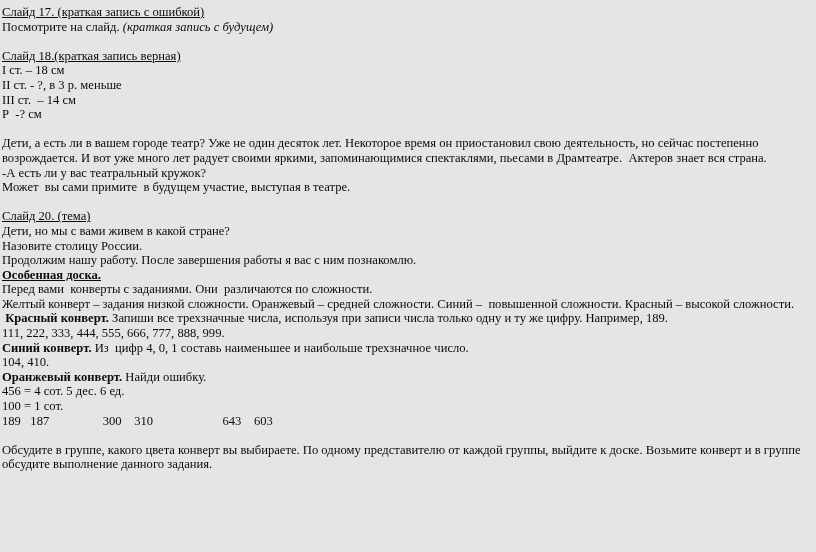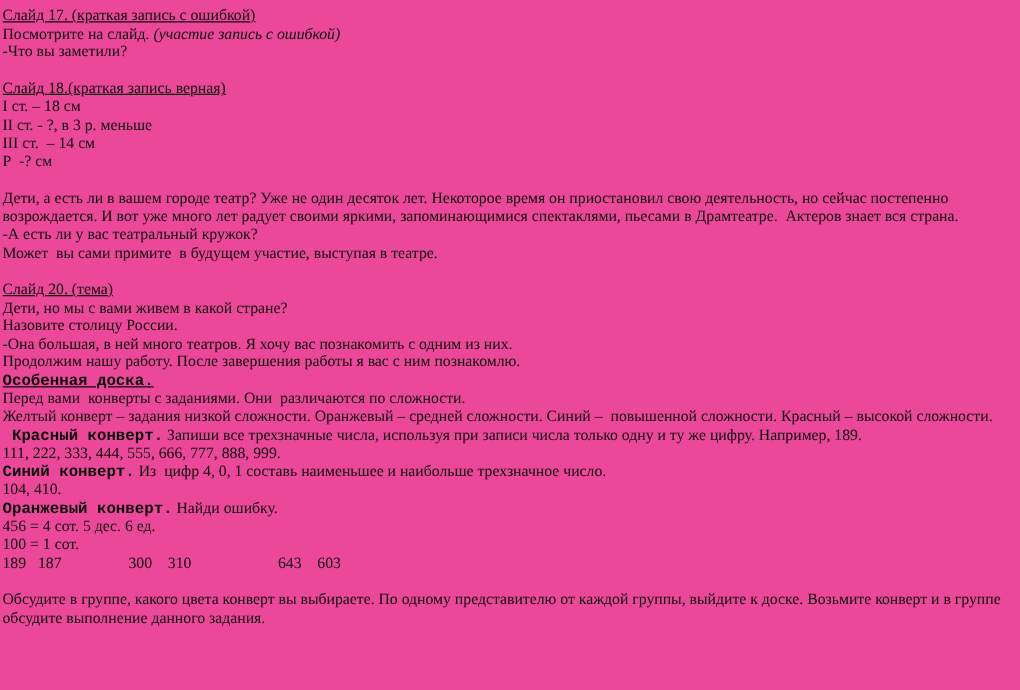--- a/index.html
+++ b/index.html
@@ -4,62 +4,60 @@
 <style>
   html, body {
     margin: 0;
     padding: 0;
     background: #ffffff;
   }
   .page {
     position: relative;
     width: 816px;
     height: 552px;
-    background: #ec4899;
+    background: #e5e5e5;
     overflow: hidden;
     box-sizing: border-box;
     padding: 5px 0 0 2px;
     font-family: "Liberation Serif", "DejaVu Serif", serif;
     font-size: 12.6px;
     line-height: 14.6px;
     color: #0b0b0b;
   }
   .line {
     white-space: pre;
     height: 14.6px;
     overflow: hidden;
   }
-  .b { font-weight: bold; font-family: Liberation Mono, monospace; }
+  .b { font-weight: bold; }
   .i { font-style: italic; }
   .u { text-decoration: underline; }
 </style>
 </head>
 <body>
 
 <div class="page">
   <div>
       <div class="line"><span class="u">Слайд 17. (краткая запись с ошибкой)</span></div>
-      <div class="line"><span>Посмотрите на слайд. </span><span class="i">(участие запись с ошибкой)</span></div>
-      <div class="line"><span>-Что вы заметили?</span></div>
+      <div class="line"><span>Посмотрите на слайд. </span><span class="i">(краткая запись с будущем)</span></div>
       <div class="line">&nbsp;</div>
       <div class="line"><span class="u">Слайд 18.(краткая запись верная)</span></div>
       <div class="line"><span>I ст. – 18 см</span></div>
       <div class="line"><span>II ст. - ?, в 3 р. меньше</span></div>
       <div class="line"><span>III ст.  – 14 см</span></div>
       <div class="line"><span>Р  -? см</span></div>
       <div class="line">&nbsp;</div>
       <div class="line"><span>Дети, а есть ли в вашем городе театр? Уже не один десяток лет. Некоторое время он приостановил свою деятельность, но сейчас постепенно</span></div>
       <div class="line"><span>возрождается. И вот уже много лет радует своими яркими, запоминающимися спектаклями, пьесами в Драмтеатре.  Актеров знает вся страна.</span></div>
       <div class="line"><span>-А есть ли у вас театральный кружок?</span></div>
       <div class="line"><span>Может  вы сами примите  в будущем участие, выступая в театре.</span></div>
       <div class="line">&nbsp;</div>
       <div class="line"><span class="u">Слайд 20. (тема)</span></div>
       <div class="line"><span>Дети, но мы с вами живем в какой стране?</span></div>
       <div class="line"><span>Назовите столицу России.</span></div>
-      <div class="line"><span>-Она большая, в ней много театров. Я хочу вас познакомить с одним из них.</span></div>
       <div class="line"><span>Продолжим нашу работу. После завершения работы я вас с ним познакомлю.</span></div>
       <div class="line"><span class="b u">Особенная доска.</span></div>
       <div class="line"><span>Перед вами  конверты с заданиями. Они  различаются по сложности.</span></div>
       <div class="line"><span>Желтый конверт – задания низкой сложности. Оранжевый – средней сложности. Синий –  повышенной сложности. Красный – высокой сложности.</span></div>
       <div class="line"><span class="b"> Красный конверт.</span><span> Запиши все трехзначные числа, используя при записи числа только одну и ту же цифру. Например, 189.</span></div>
       <div class="line"><span>111, 222, 333, 444, 555, 666, 777, 888, 999.</span></div>
       <div class="line"><span class="b">Синий конверт.</span><span> Из  цифр 4, 0, 1 составь наименьшее и наибольше трехзначное число.</span></div>
       <div class="line"><span>104, 410.</span></div>
       <div class="line"><span class="b">Оранжевый конверт.</span><span> Найди ошибку.</span></div>
       <div class="line"><span>456 = 4 сот. 5 дес. 6 ед.</span></div>

